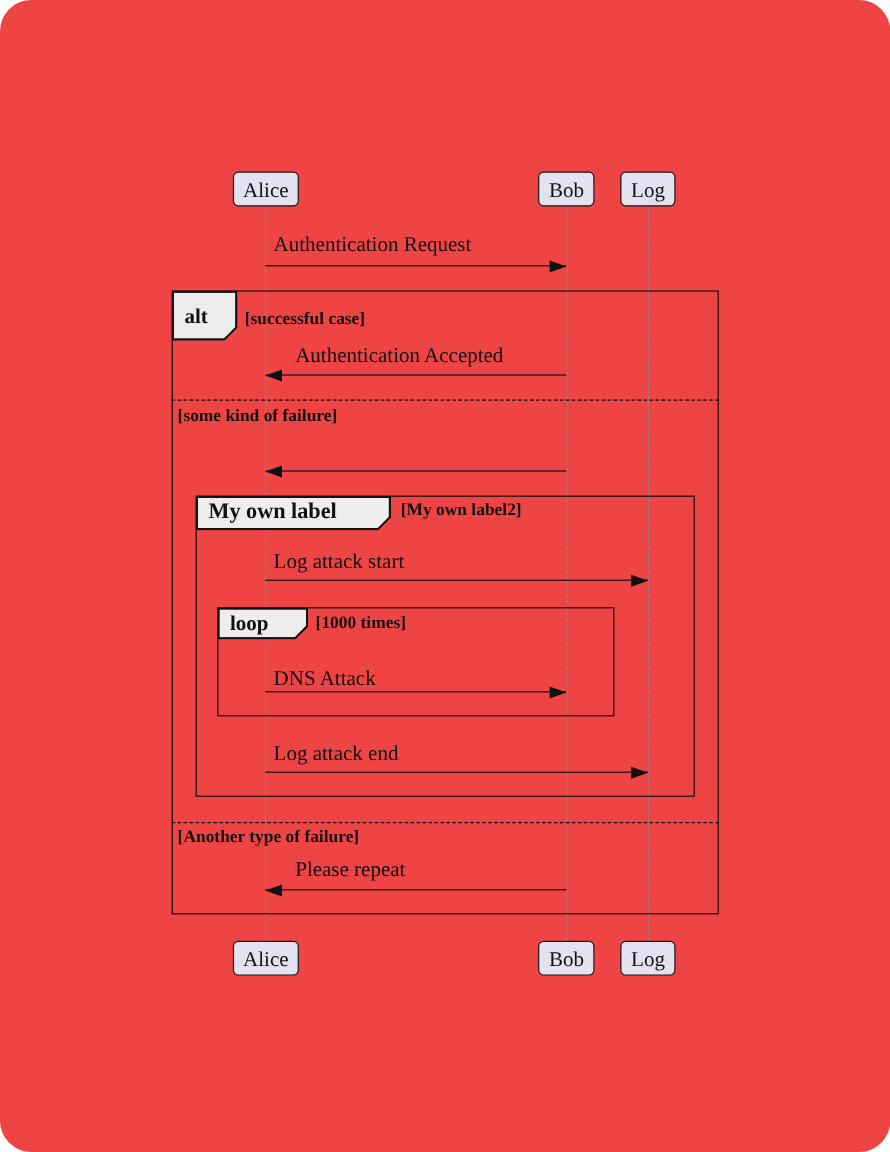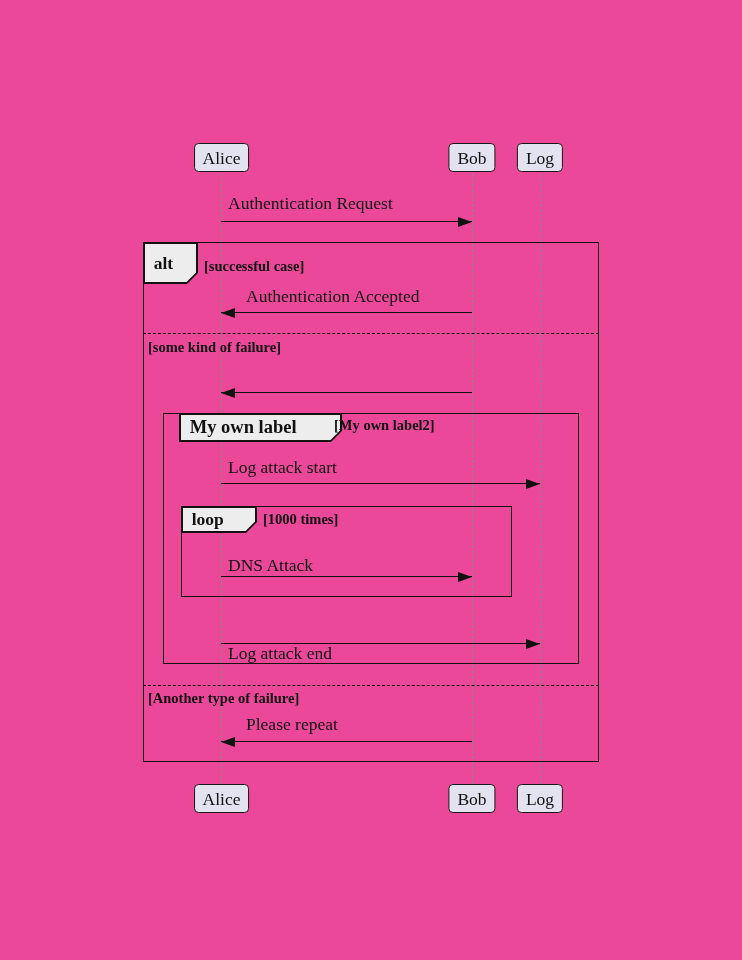--- a/index.html
+++ b/index.html
@@ -1,19 +1,20 @@
 <!DOCTYPE html>
 <html style="--participant-fill: #E2E2F0; --fragment-header-fill: #EDEDED; --line: #111111; --lifeline: #888888;"><head>
 <meta charset="utf-8">
 <style>
   html,body { margin:0; padding:0; background:#ffffff; }
   .canvas {
-    position:relative; width:742px; height:960px; background:#ec4899;
+    position:relative; width:742px; height:960px; background:#ef4444;
     font-family:"Liberation Serif","DejaVu Serif",serif; color:#111;
     overflow:hidden;
+    border-radius:26px;
   }
   
   .lifeline {
     position:absolute; top:174px; height:610px; width:0;
     border-left:1px dashed var(--lifeline,#888888);
   }
   .ll-alice { left:221px; }
   .ll-bob   { left:472px; }
   .ll-log   { left:540px; }
   
@@ -39,21 +40,21 @@
     clip-path: polygon(0 0, 100% 0, 100% calc(100% - 11px), calc(100% - 11px) 100%, 0 100%);
   }
   .pent-in {
     position:absolute; inset:1.7px;
     background:var(--fragment-header-fill,#EDEDED);
     clip-path: polygon(0 0, 100% 0, 100% calc(100% - 10px), calc(100% - 10px) 100%, 0 100%);
     display:flex; align-items:center; padding-left:9px;
     font-weight:700; box-sizing:border-box;
   }
   .pent-alt  { left:143px; top:242px; width:55px; height:42px; font-size:17.5px; }
-  .pent-group{ left:163px; top:413px; width:163px; height:29px; font-size:18.5px;margin-left:16px; }
+  .pent-group{ left:163px; top:413px; width:163px; height:29px; font-size:18.5px; }
   .pent-loop { left:181px; top:506px; width:76px; height:27px; font-size:17.5px; }
   
   .cond { position:absolute; font-weight:700; font-size:14.5px; white-space:nowrap; }
   .cond-alt  { left:204px; top:246px;margin-top:12px; }
   .cond-group{ left:334px; top:417px; }
   .cond-loop { left:263px; top:511px; }
   
   .divider { position:absolute; left:143px; width:456px; height:0; border-top:1.4px dashed #111; }
   .div1 { top:333px; }
   .div2 { top:685px; }
@@ -65,21 +66,21 @@
   .arrow { position:absolute; height:10px; }
   .shaft { position:absolute; left:0; right:0; top:4.3px; border-top:1.4px solid var(--line,#111111); }
   .head { position:absolute; top:0; width:0; height:0; border-top:5px solid transparent; border-bottom:5px solid transparent; }
   .head-right { right:0; border-left:14px solid var(--line,#111111); }
   .head-left  { left:0;  border-right:14px solid var(--line,#111111); }
   .lb0 { left:228px; top:192px; }  .ar0 { left:221px; top:217px; width:251px; }
   .lb1 { left:246px; top:285px; }  .ar1 { left:221px; top:308px; width:251px; }
   .lb2 { left:246px; top:368px; }  .ar2 { left:221px; top:388px; width:251px; }
   .lb3 { left:228px; top:456px; }  .ar3 { left:221px; top:479px; width:319px; }
   .lb4 { left:228px; top:554px; }  .ar4 { left:221px; top:572px; width:251px; }
-  .lb5 { left:228px; top:616px;margin-top:26px; }  .ar5 { left:221px; top:639px; width:319px; }
+  .lb5 { left:228px; top:616px; }  .ar5 { left:221px; top:639px; width:319px; }
   .lb6 { left:246px; top:713px; }  .ar6 { left:221px; top:737px; width:251px; }
 </style>
 </head>
 <body>
 
 <div class="canvas">
 
   <div class="lifeline ll-alice"></div>
   <div class="lifeline ll-bob"></div>
   <div class="lifeline ll-log"></div>

